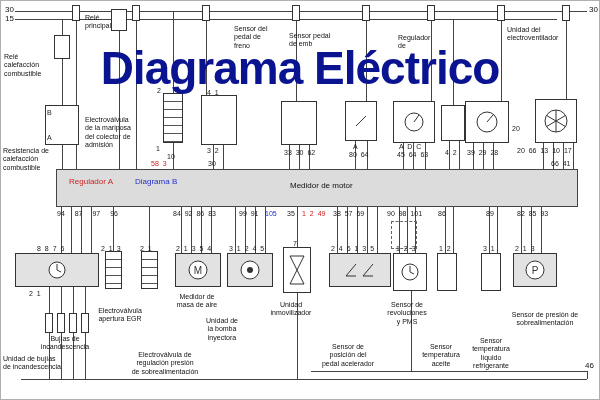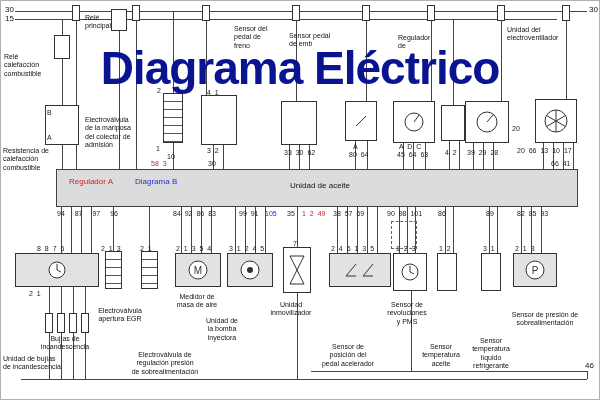--- a/index.html
+++ b/index.html
@@ -171,21 +171,21 @@
           <line x1="14" y1="3" x2="14" y2="25" stroke="#333"></line>
           <line x1="4.5" y1="8.5" x2="23.5" y2="19.5" stroke="#333"></line>
           <line x1="4.5" y1="19.5" x2="23.5" y2="8.5" stroke="#333"></line>
         </svg>
       </span>
   </div>
 
   <div class="ecu">
     <span class="ca">Regulador A</span>
     <span class="cb">Diagrama B</span>
-    <span class="nm">Unidad de aceite</span>
+    <span class="nm">Medidor de motor</span>
   </div>
 
   <div class="box gray" style="left:14px;top:252px;width:84px;height:34px">
     <span class="icon">
         <svg width="22" height="22" viewBox="0 0 22 22">
           <circle cx="11" cy="11" r="8" fill="#fff" stroke="#333"></circle>
           <line x1="11" y1="11" x2="11" y2="5" stroke="#333"></line>
           <line x1="11" y1="11" x2="15" y2="13" stroke="#333"></line>
         </svg>
       </span>

